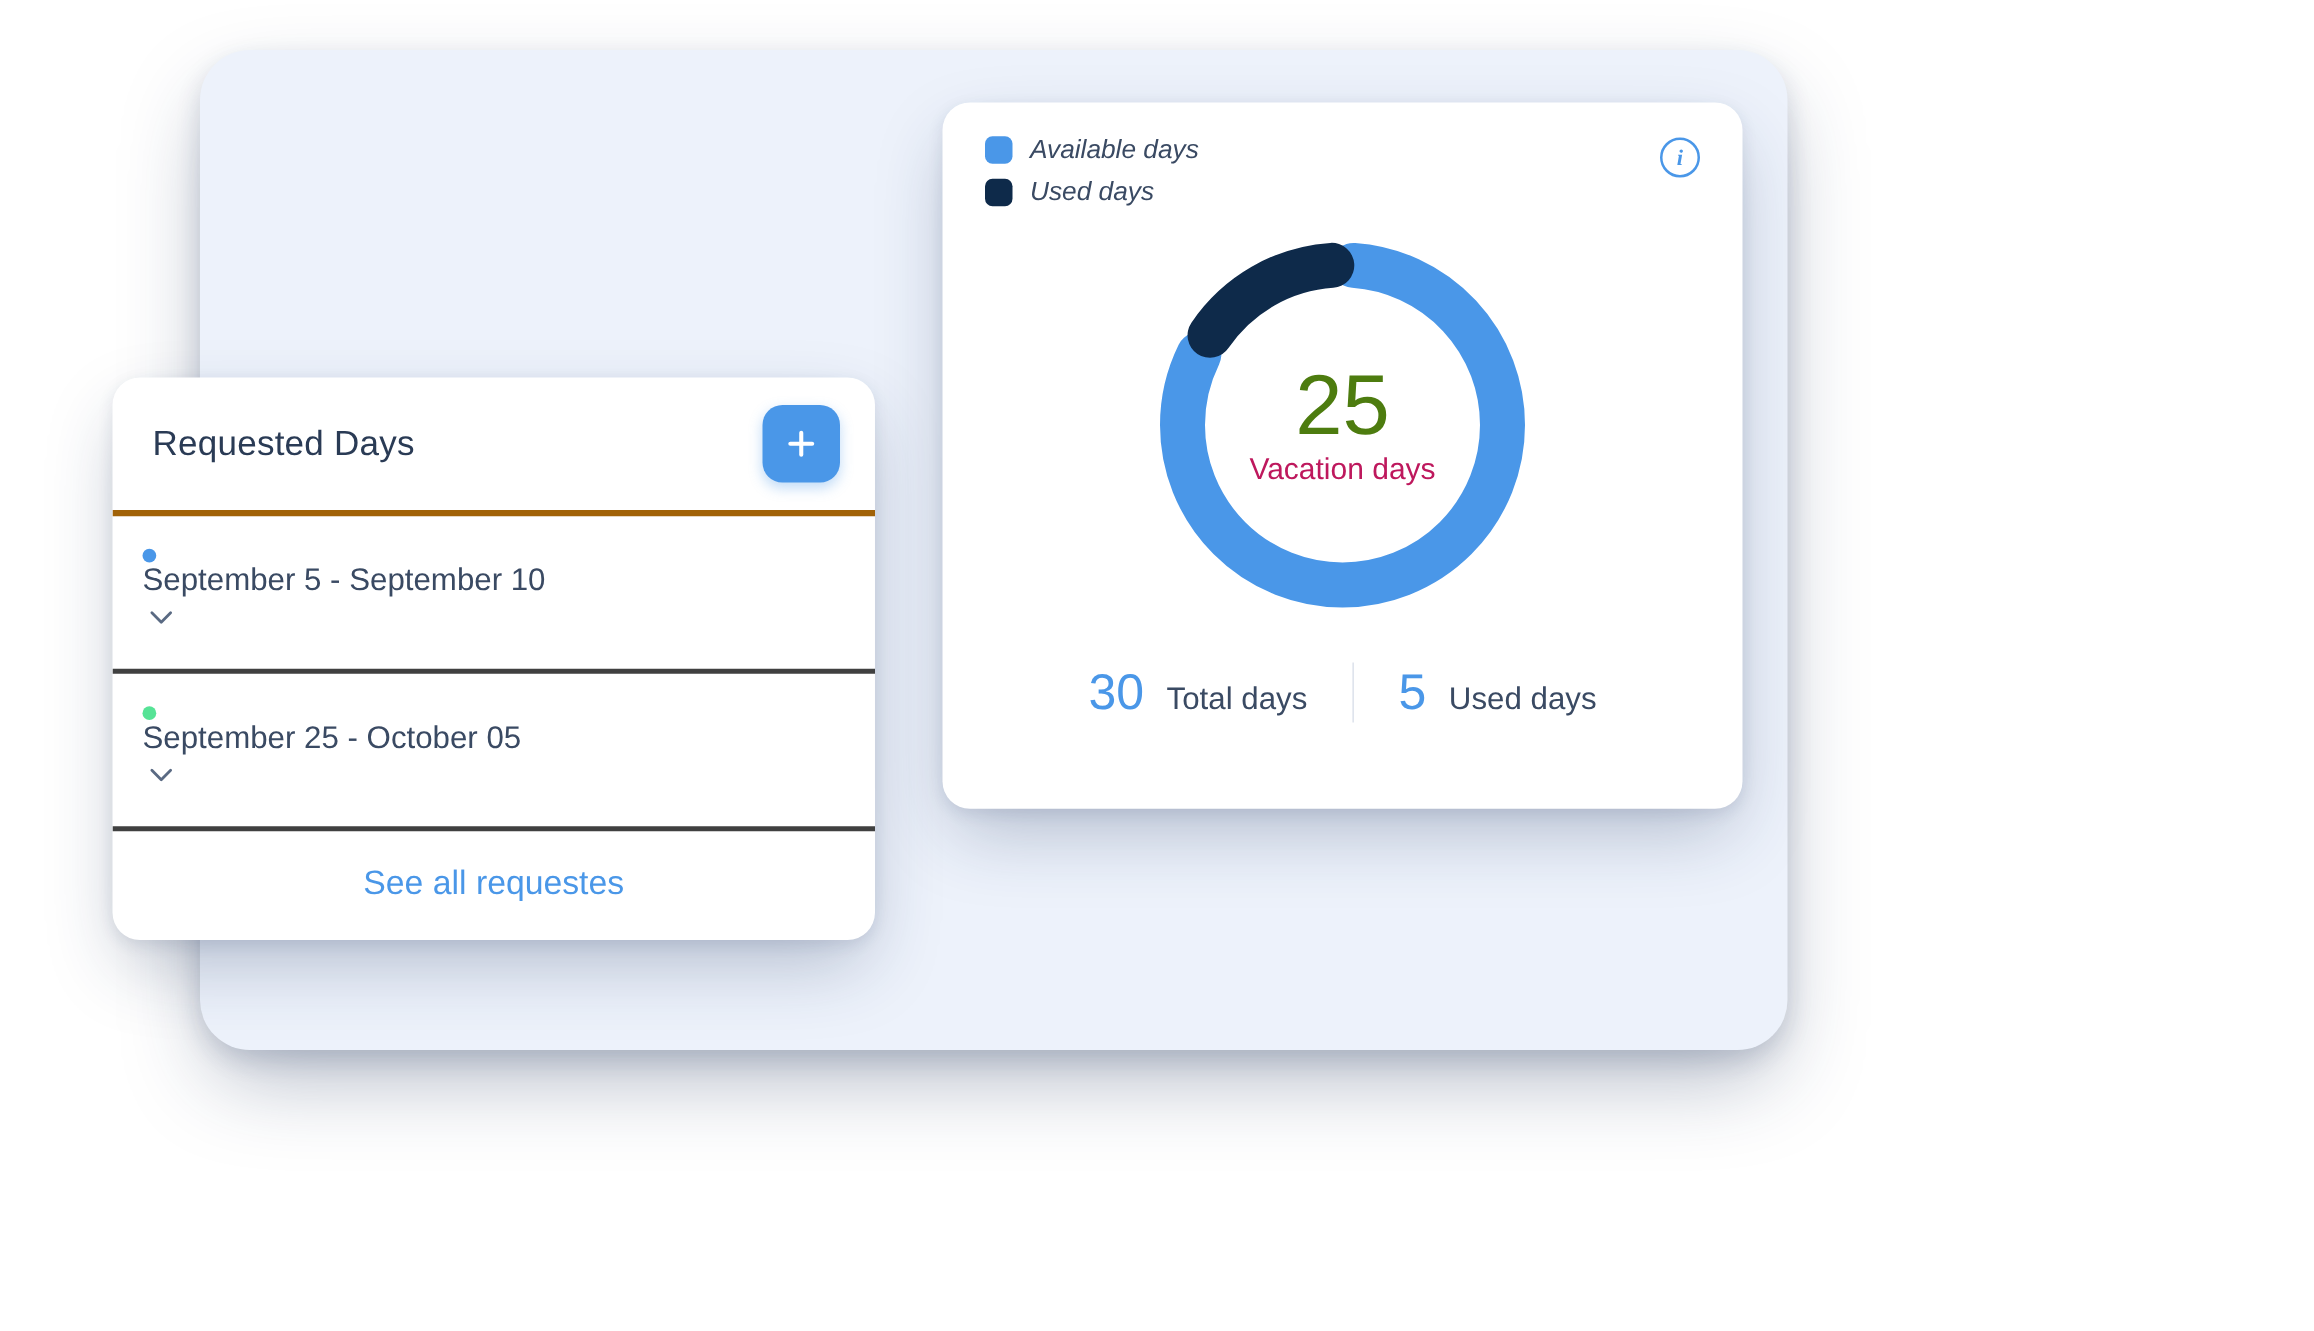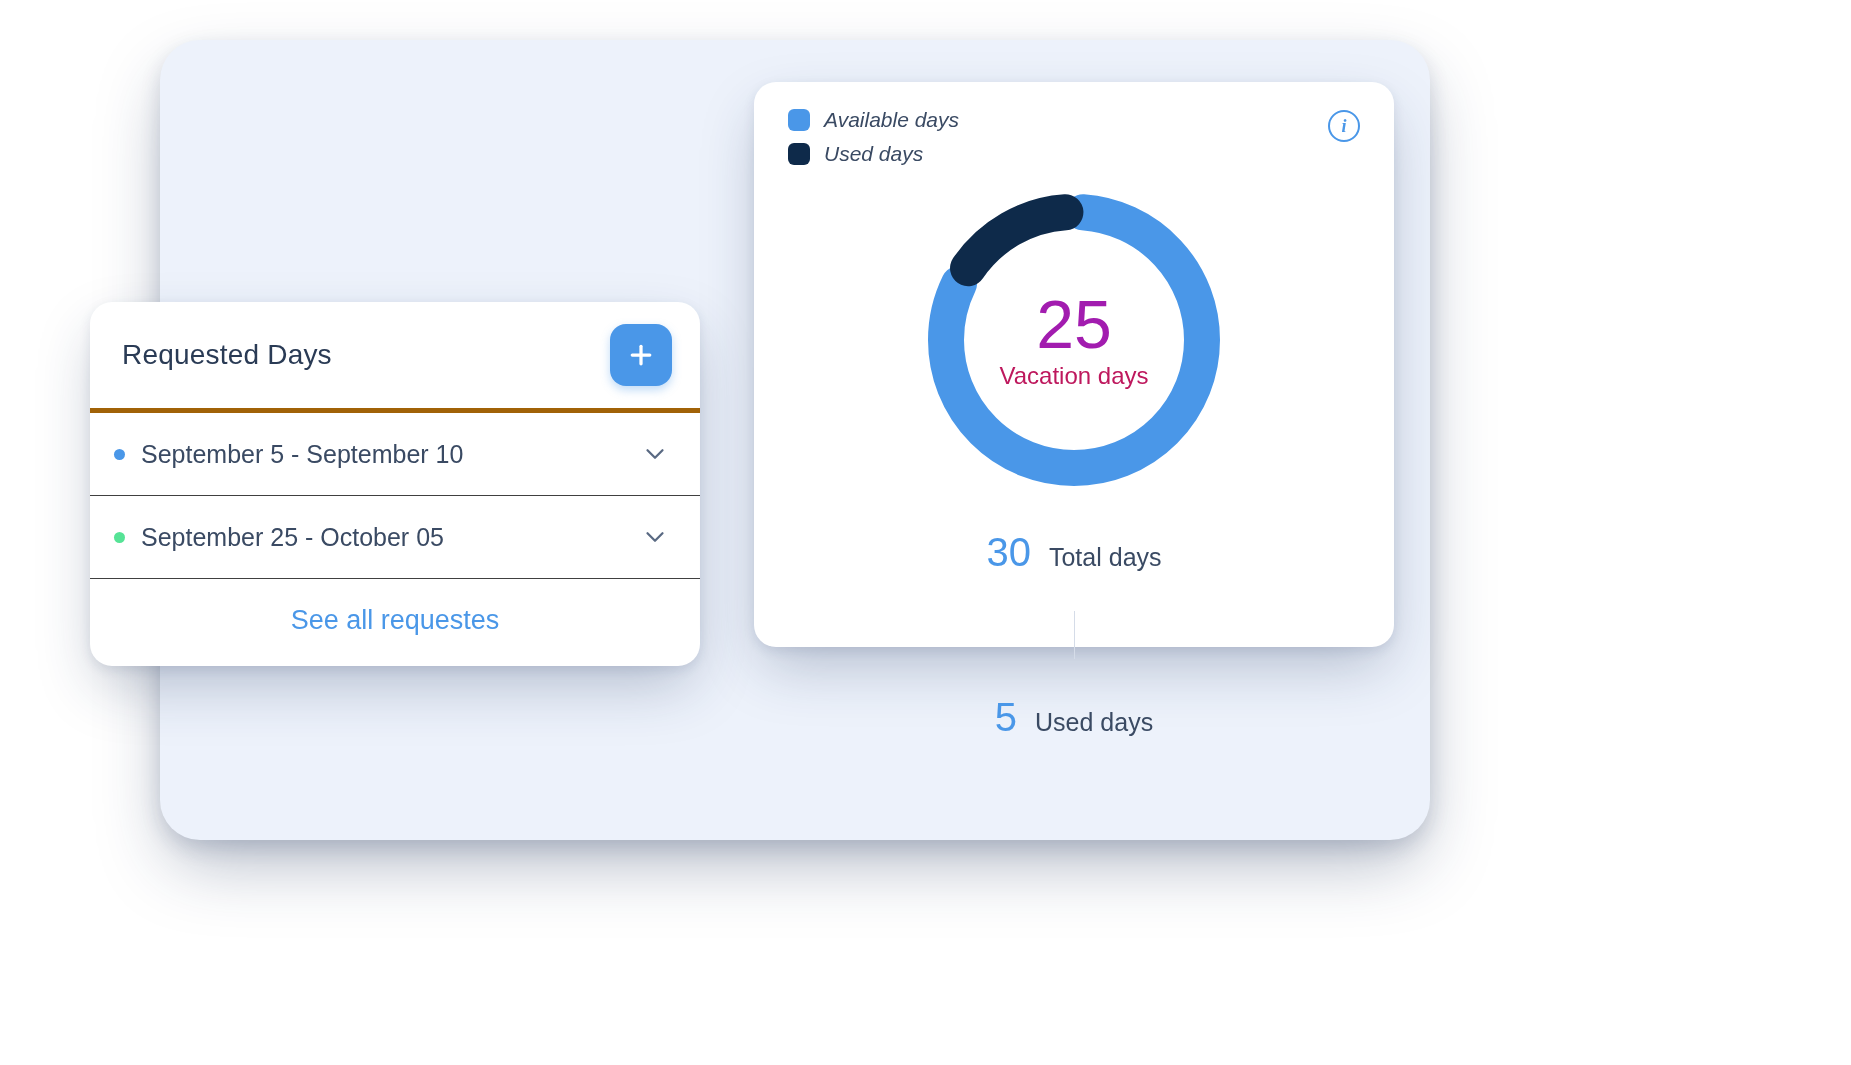--- a/index.html
+++ b/index.html
@@ -77,24 +77,25 @@
     }
 
     .add-button svg {
       width: 30px;
       height: 30px;
       stroke: #ffffff;
     }
 
     .request-row {
       display: flex;
-      align-items: center;
+      align-items: flex-start;
       padding: 26px 30px 26px 24px;
-      border-bottom: 1px solid #404040;
+      border-bottom: 4px solid #404040;
       cursor: pointer;
+      flex-direction: column;
     }
 
     .status-dot {
       width: 11px;
       height: 11px;
       border-radius: 50%;
       margin-right: 16px;
       flex-shrink: 0;
     }
 
@@ -210,37 +211,36 @@
       position: absolute;
       top: 50%;
       left: 50%;
       transform: translate(-50%, -50%);
       text-align: center;
     }
 
     .donut-value {
       font-size: 68px;
       font-weight: 400;
-      color: #a21caf;
+      color: #4d7c0f;
       line-height: 1;
     }
 
     .donut-label {
       font-size: 24px;
       color: #be185d;
       margin-top: 4px;
     }
 
     .stats-row {
       display: flex;
       justify-content: center;
       align-items: center;
       gap: 36px;
       margin-top: 20px;
-      flex-direction: column;
     }
 
     .stat {
       display: flex;
       align-items: baseline;
       gap: 18px;
     }
 
     .stat-number {
       font-size: 40px;

